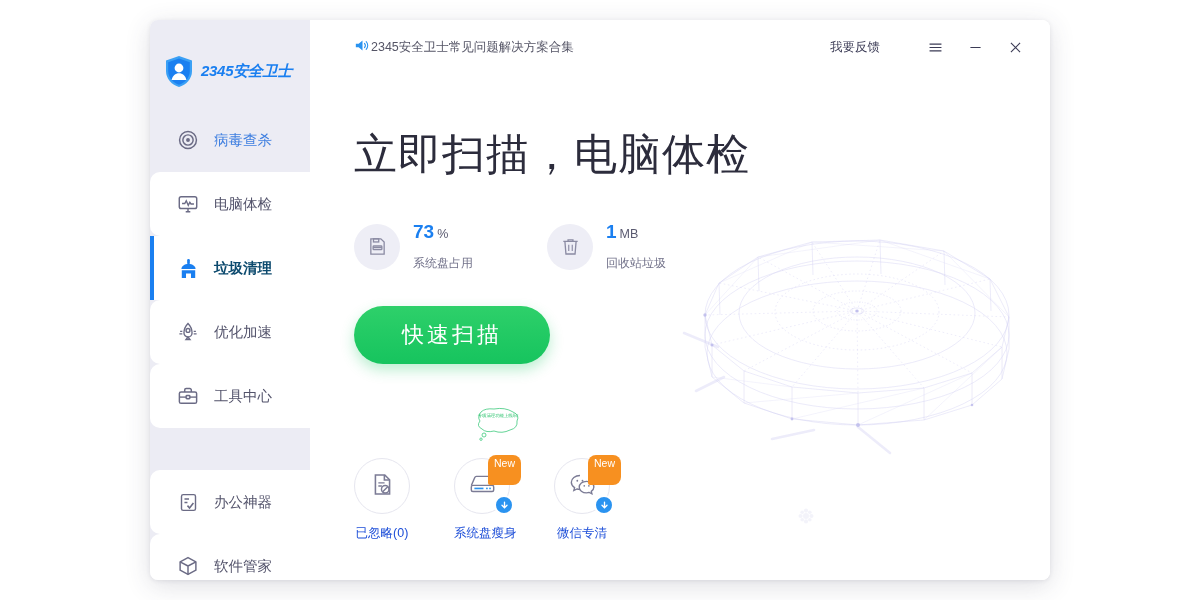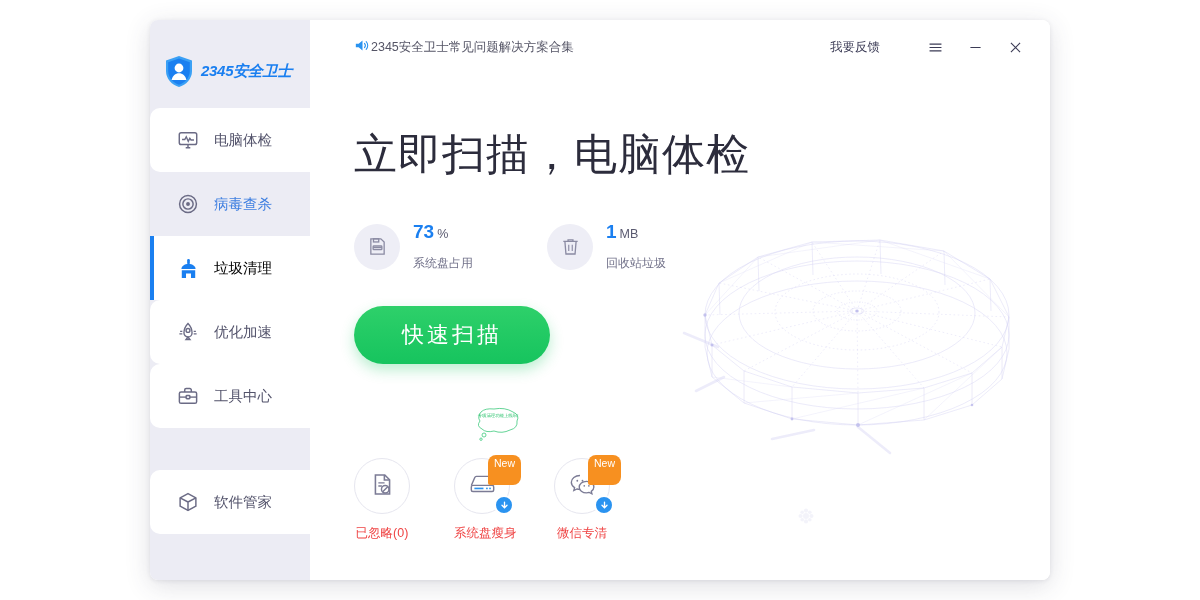--- a/index.html
+++ b/index.html
@@ -66,21 +66,21 @@
   
   .nav-item.panel {
     background: #ffffff;
     border-radius: 10px 0 0 10px;
     margin-left: 0;
   }
   .nav-item.link .nav-label { color: #3f7fe0; }
   .nav-item.active {
     background: #ffffff;
   }
-  .nav-item.active .nav-label { color: #000000; font-weight: normal; }
+  .nav-item.active .nav-label { color: #0c4a6e; font-weight: bold; }
   .nav-item.active .nav-icon { color: #1a7ff0; }
   .nav-item.active::before {
     content: "";
     position: absolute;
     left: 0; top: 0; bottom: 0;
     width: 4px;
     background: #1a7ff0;
   }
 
   
@@ -190,21 +190,21 @@
     border-radius: 50%;
     border: 1px solid #e6e6ef;
     background: #ffffff;
     display: flex; align-items: center; justify-content: center;
     color: #7b7b95;
     margin: 0 auto;
   }
   .sc-label {
     margin-top: 11px;
     font-size: 12.5px;
-    color: #ef4444;
+    color: #1d4ed8;
     white-space: nowrap;
   }
   .badge-new {
     position: absolute;
     right: -12px; top: -4px;
     background: #f79020;
     color: #fff;
     font-size: 10.5px;
     line-height: 1;
     padding: 3px 6px 16px;
@@ -269,40 +269,40 @@
           <path d="M15 3.5 L25.8 7.2 V16 C25.8 22.8 20.6 28 15 29.8 C9.4 28 4.2 22.8 4.2 16 V7.2 Z" fill="#1a7ff0"></path>
           <circle cx="15" cy="13" r="4.4" fill="#ffffff"></circle>
           <path d="M7.6 25 C8.6 20.4 11.4 18.2 15 18.2 C18.6 18.2 21.4 20.4 22.4 25 Z" fill="#ffffff"></path>
         </svg>
       </span>
       <span class="logo-text">2345安全卫士</span>
     </div>
 
     <div class="nav-list">
 
+      <div class="nav-item link">
+        <span class="nav-icon">
+          <svg viewBox="0 0 24 24" width="22" height="22" fill="none" stroke="currentColor" stroke-width="1.6">
+            <circle cx="12" cy="12" r="9.2"></circle>
+            <circle cx="12" cy="12" r="5.6"></circle>
+            <circle cx="12" cy="12" r="2.1" fill="currentColor" stroke="none"></circle>
+          </svg>
+        </span>
+        <span class="nav-label">病毒查杀</span>
+      </div>
+
       <div class="nav-item panel">
         <span class="nav-icon">
           <svg viewBox="0 0 24 24" width="22" height="22" fill="none" stroke="currentColor" stroke-width="1.6">
             <rect x="2.5" y="4" width="19" height="13" rx="2"></rect>
             <path d="M5.5 11.5 h3 l1.6-3 2.2 5 1.7-3.4 1.3 1.9 h3.2" stroke-width="1.5"></path>
             <path d="M9.5 20.5 h5 M12 17.2 v3.3"></path>
           </svg>
         </span>
         <span class="nav-label">电脑体检</span>
-      </div>
-
-      <div class="nav-item link">
-        <span class="nav-icon">
-          <svg viewBox="0 0 24 24" width="22" height="22" fill="none" stroke="currentColor" stroke-width="1.6">
-            <circle cx="12" cy="12" r="9.2"></circle>
-            <circle cx="12" cy="12" r="5.6"></circle>
-            <circle cx="12" cy="12" r="2.1" fill="currentColor" stroke="none"></circle>
-          </svg>
-        </span>
-        <span class="nav-label">病毒查杀</span>
       </div>
 
       <div class="nav-item active">
         <span class="nav-icon">
           <svg viewBox="0 0 24 24" width="23" height="23">
             <rect x="10.6" y="2.2" width="2.8" height="5.4" rx="1.2" fill="currentColor"></rect>
             <path d="M4.6 12.6 C4.6 9.6 7.8 7.4 12 7.4 C16.2 7.4 19.4 9.6 19.4 12.6 Z" fill="currentColor"></path>
             <path d="M5 13.9 h14 v7.9 h-4.4 v-4.6 h-5.2 v4.6 H5 Z" fill="currentColor"></path>
           </svg>
         </span>
@@ -328,20 +328,30 @@
             <path d="M8.4 7.6 V5.4 a1.6 1.6 0 0 1 1.6-1.6 h4 a1.6 1.6 0 0 1 1.6 1.6 V7.6"></path>
             <path d="M2.6 13.2 h18.8" stroke-width="1.5"></path>
             <rect x="10" y="11.4" width="4" height="3.6" rx="0.8" fill="#ececf4"></rect>
           </svg>
         </span>
         <span class="nav-label">工具中心</span>
       </div>
 
       <div style="height:42px"></div>
 
+      <div class="nav-item panel">
+        <span class="nav-icon">
+          <svg viewBox="0 0 24 24" width="21" height="21" fill="none" stroke="currentColor" stroke-width="1.6">
+            <rect x="4" y="3" width="16" height="18" rx="2"></rect>
+            <path d="M7.4 8 h5.2 M7.4 12 h3.4" stroke-width="1.5"></path>
+            <path d="M10.8 15.6 l2.4 2.6 4.4 -5.6" stroke-width="1.8"></path>
+          </svg>
+        </span>
+        <span class="nav-label">办公神器</span>
+      </div>
 
       <div class="nav-item panel">
         <span class="nav-icon">
           <svg viewBox="0 0 24 24" width="22" height="22" fill="none" stroke="currentColor" stroke-width="1.6" stroke-linejoin="round">
             <path d="M12 2.8 L20.6 7.4 V16.6 L12 21.2 L3.4 16.6 V7.4 Z"></path>
             <path d="M3.4 7.4 L12 12 l8.6 -4.6 M12 12 V21.2"></path>
           </svg>
         </span>
         <span class="nav-label">软件管家</span>
       </div>

